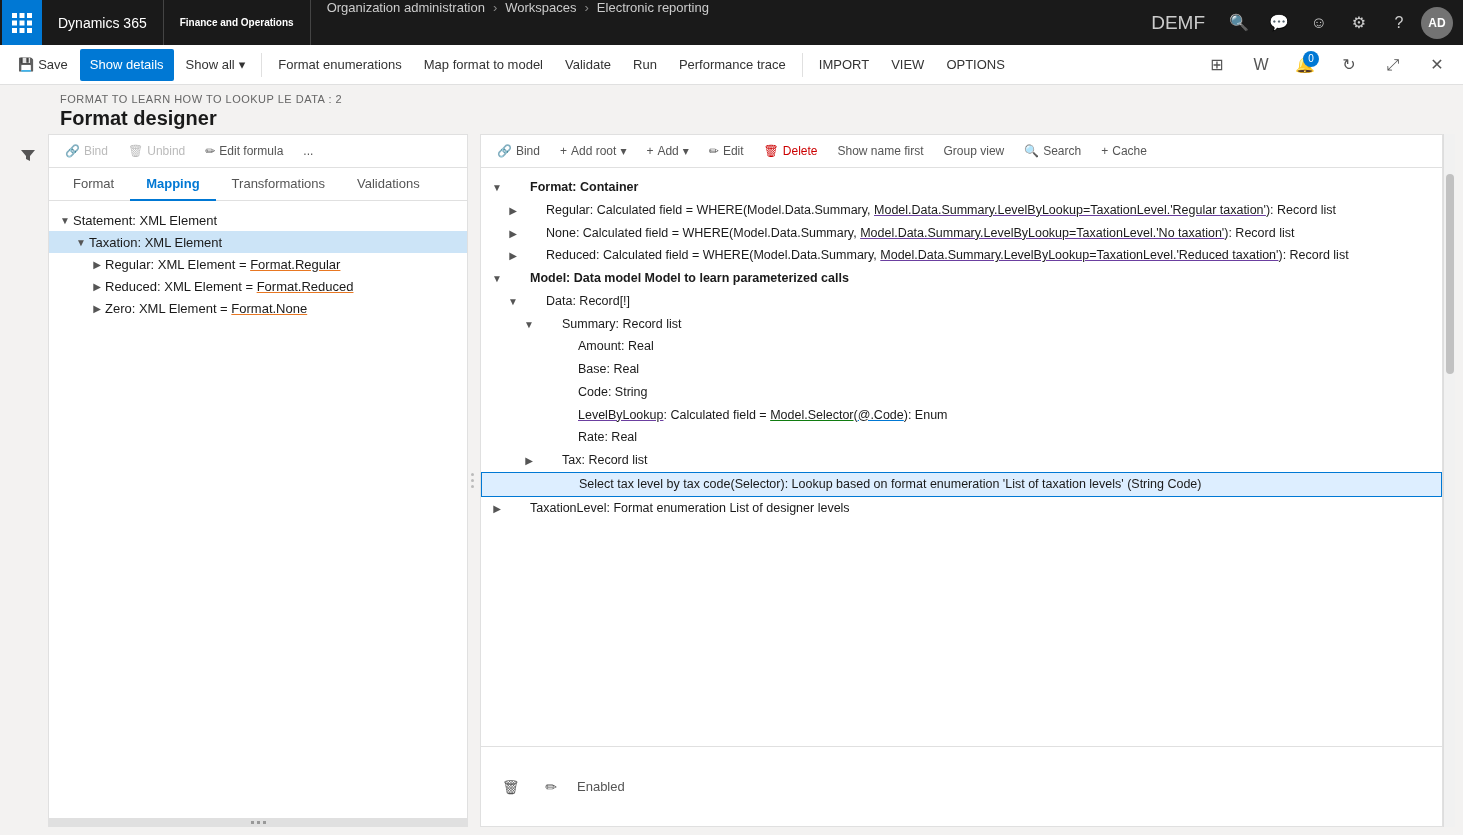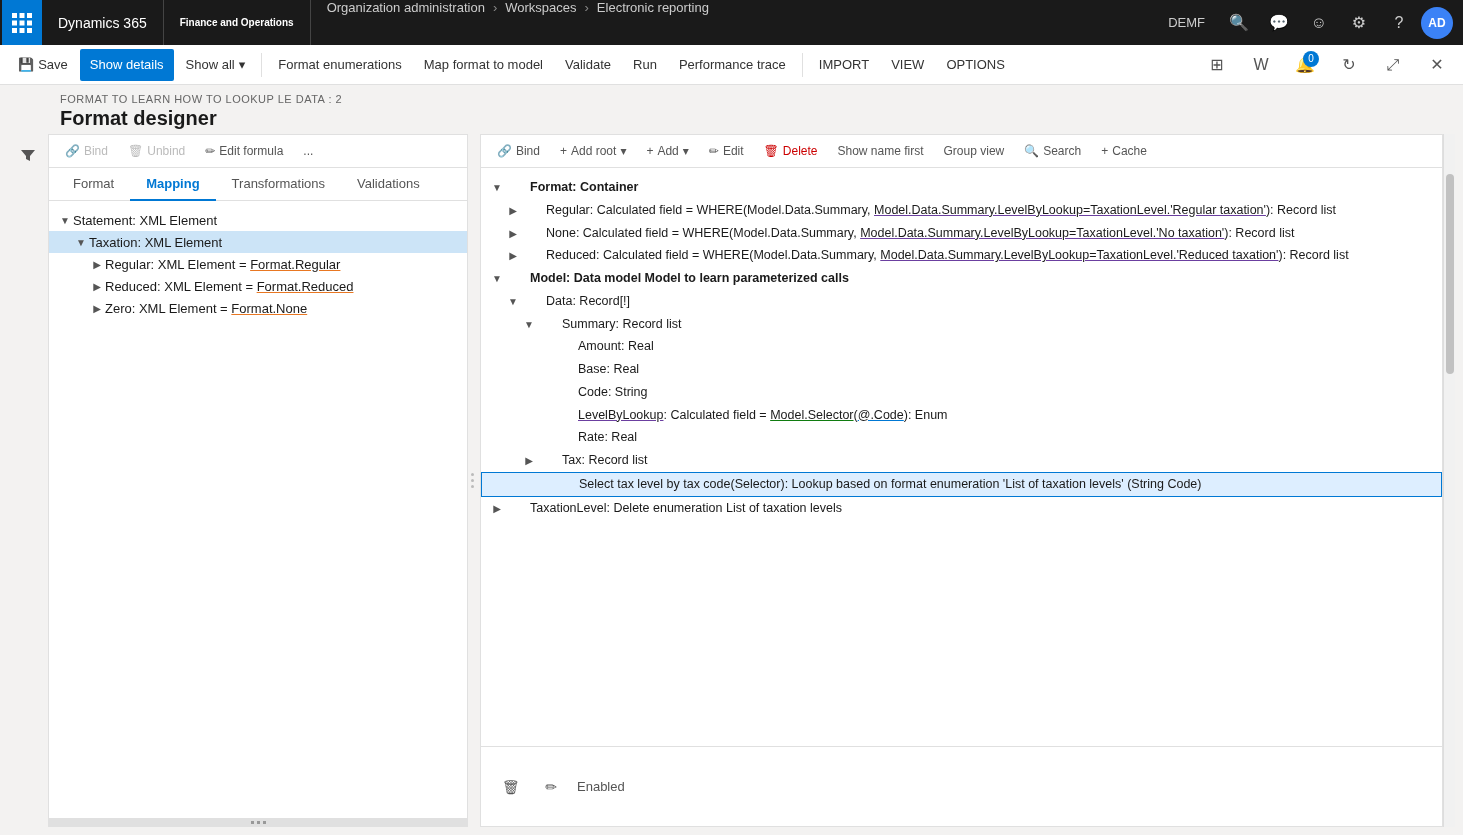--- a/index.html
+++ b/index.html
@@ -36,23 +36,23 @@
     .nav-breadcrumb span { cursor: pointer; }
     .nav-chevron { color: #888; }
     .nav-right {
       display: flex; align-items: center; gap: 4px;
       padding: 0 8px; height: 100%;
     }
     .nav-icon-btn {
       width: 36px; height: 36px; display: flex; align-items: center; justify-content: center;
       cursor: pointer; color: #ccc; border-radius: 2px; font-size: 16px;
     }
-    .nav-env { padding: 0 12px; color: #ccc; font-size: 13px; }
+    .nav-env { padding: 0 12px; color: #ccc; font-size: 19px; }
     .nav-avatar {
-      width: 32px; height: 32px; border-radius: 50%; background: #3b82f6;
+      width: 32px; height: 32px; border-radius: 50%; background: #737373;
       display: flex; align-items: center; justify-content: center;
       color: white; font-size: 12px; font-weight: 600; cursor: pointer;
     }
 
     
     .secondary-toolbar {
       display: flex; align-items: center; background: #fff;
       border-bottom: 1px solid #e0e0e0; height: 40px; padding: 0 8px; gap: 2px;
     }
     .toolbar-btn {
@@ -498,21 +498,21 @@
 
         <div class="m-node highlighted" style="padding-left: 56px;">
           <span class="m-toggle"></span>
           <span class="m-label">
             Select tax level by tax code(Selector): Lookup based on format enumeration 'List of taxation levels' (String Code)
           </span>
         </div>
 
         <div class="m-node" style="padding-left: 8px;">
           <span class="m-toggle">▶</span>
-          <span class="m-label">TaxationLevel: Delete enumeration List of taxation levels</span>
+          <span class="m-label">TaxationLevel: Format enumeration List of designer levels</span>
         </div>
       </div>
 
       <div class="bottom-area">
         <div class="bottom-toolbar-btn">🗑</div>
         <div class="bottom-toolbar-btn">✏</div>
         <div class="bottom-status">Enabled</div>
       </div>
     </div>
 

